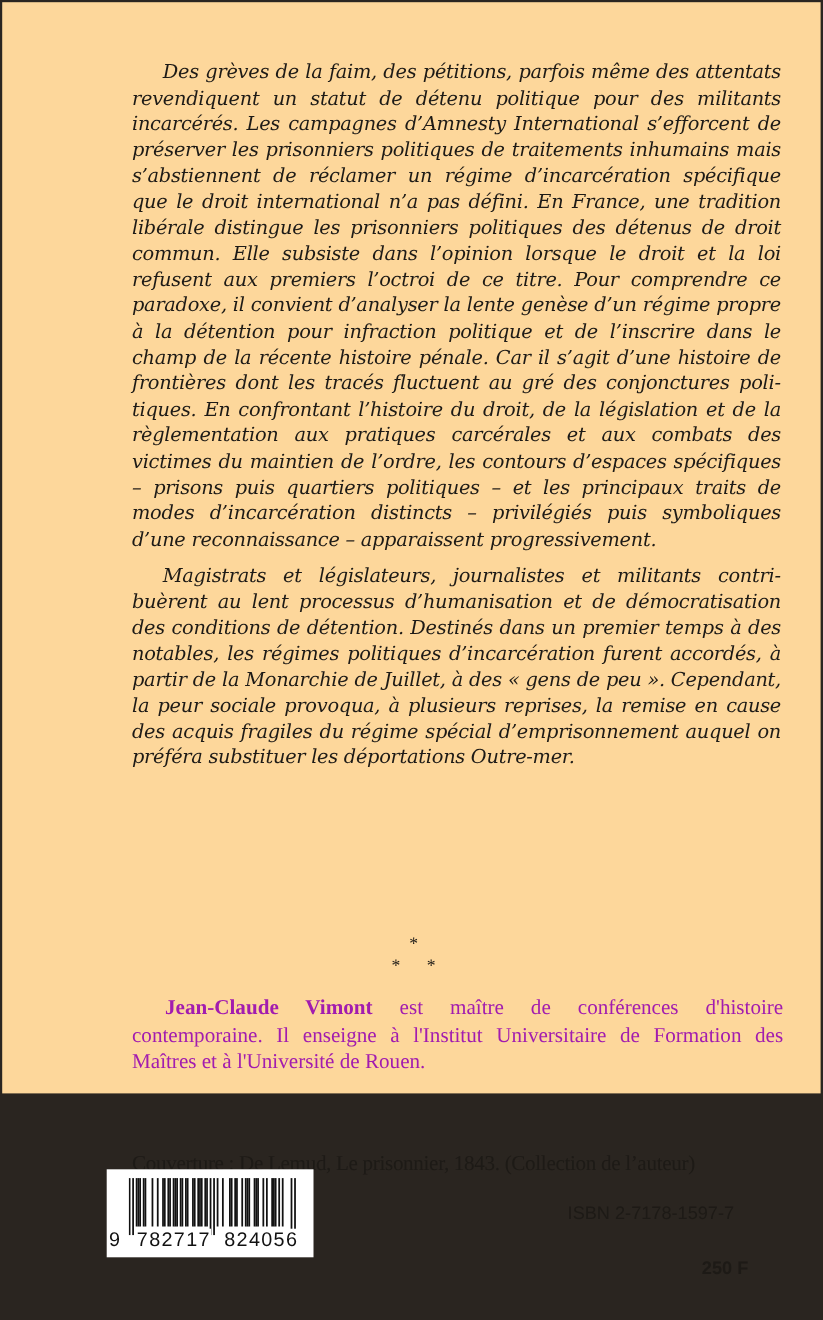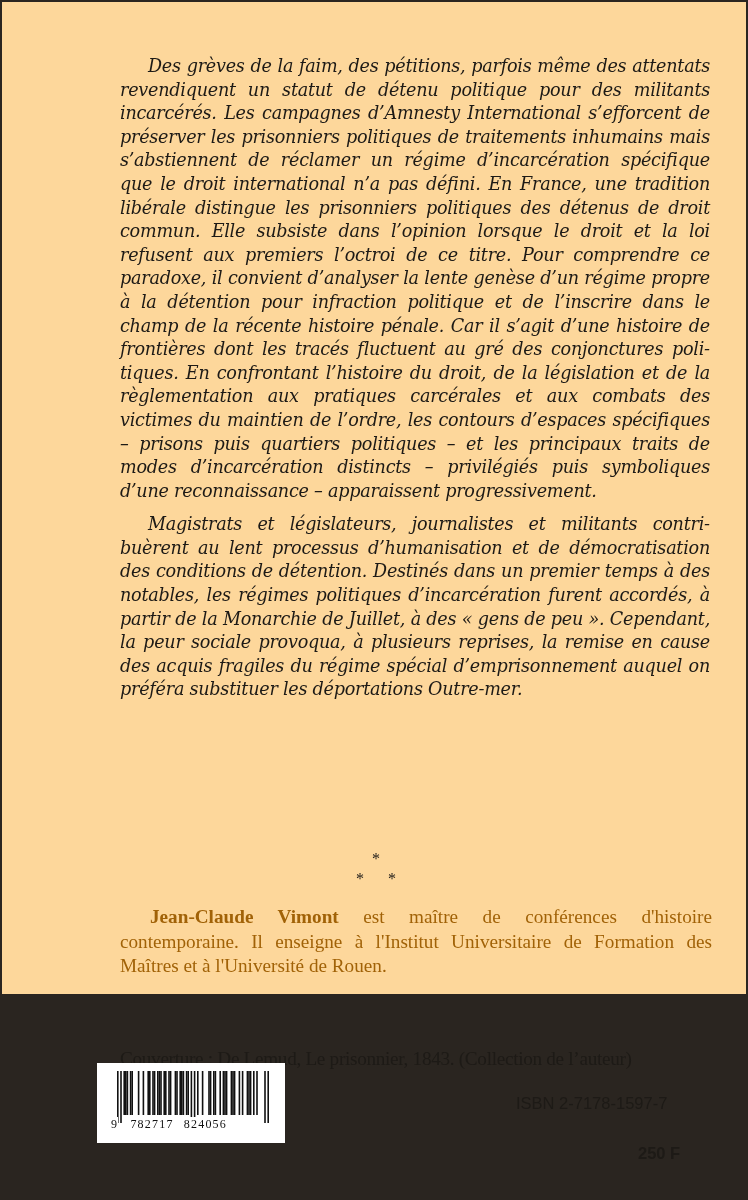--- a/index.html
+++ b/index.html
@@ -28,38 +28,38 @@
   .stars {
     position: absolute; left: 0; width: 748px; text-align: center;
     font-family: "Liberation Serif", serif; font-size: 16px; color: #1d1a16;
   }
   .stars.one { top: 848px; }
   .stars.two { top: 868px; letter-spacing: 0; }
   .stars.two span { display: inline-block; width: 32px; text-align: center; }
   .bio {
     position: absolute; left: 118px; top: 903px; width: 592px;
     font-family: "Liberation Serif", serif; font-size: 19.2px; line-height: 24.5px;
-    color: #a16207; text-align: justify;
+    color: #a21caf; text-align: justify;
   }
   .bio p { margin: 0; text-indent: 30px; }
   .bio b { font-weight: bold; }
   .credit {
     position: absolute; left: 118px; top: 1012px; width: 600px;
     font-family: "Liberation Serif", serif; font-size: 19.2px; color: #1d1a16;
     letter-spacing: -0.3px; white-space: nowrap; margin-top: 34px;
   }
   .barcode-box {
     position: absolute; left: 95px; top: 1061px; width: 188px; height: 80px;
     background: #ffffff;
   }
   .barcode-box svg { position: absolute; left: 20px; top: 8px; }
   .barcode-digits {
     position: absolute; left: 2px; top: 54px; width: 186px;
-    font-family: Liberation Serif, serif; font-size: 12px; color: #111;
-    letter-spacing: 1.2px; white-space: nowrap; margin-left: 12px;
+    font-family: Liberation Sans, sans-serif; font-size: 18px; color: #111;
+    letter-spacing: 1.2px; white-space: nowrap;
   }
   .barcode-digits span { background: #fff; }
   .isbn {
     position: absolute; left: 514px; top: 1092px;
     font-family: "Liberation Sans", sans-serif; font-size: 16.5px; color: #1d1a16;
     white-space: nowrap;
   }
   .price {
     position: absolute; left: 636px; top: 1142px;
     font-family: "Liberation Sans", sans-serif; font-weight: bold; font-size: 16.5px; color: #1d1a16;

